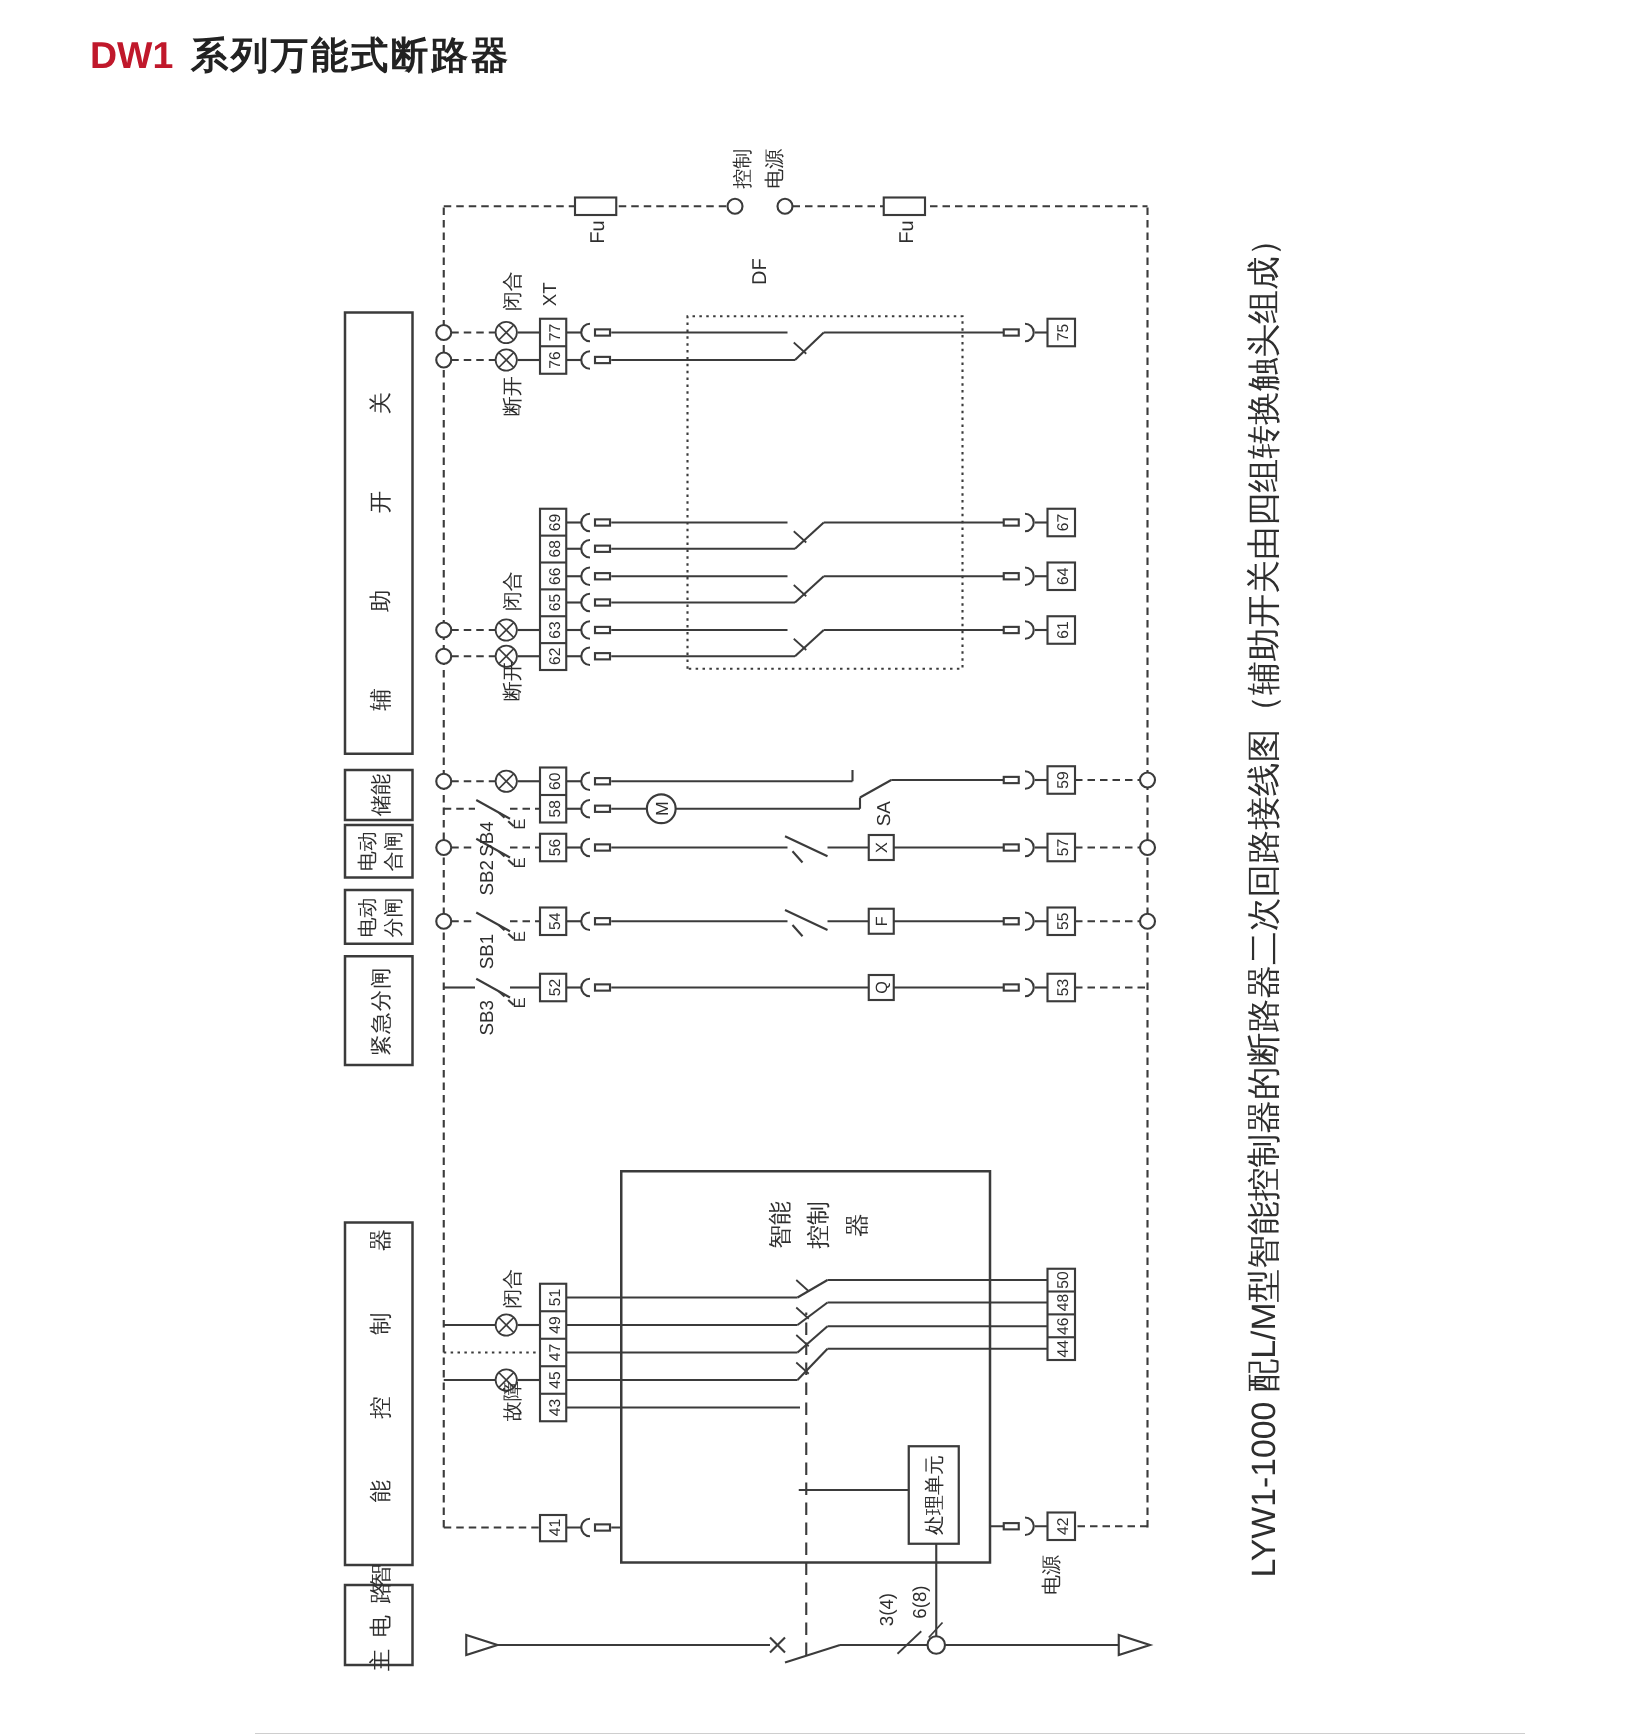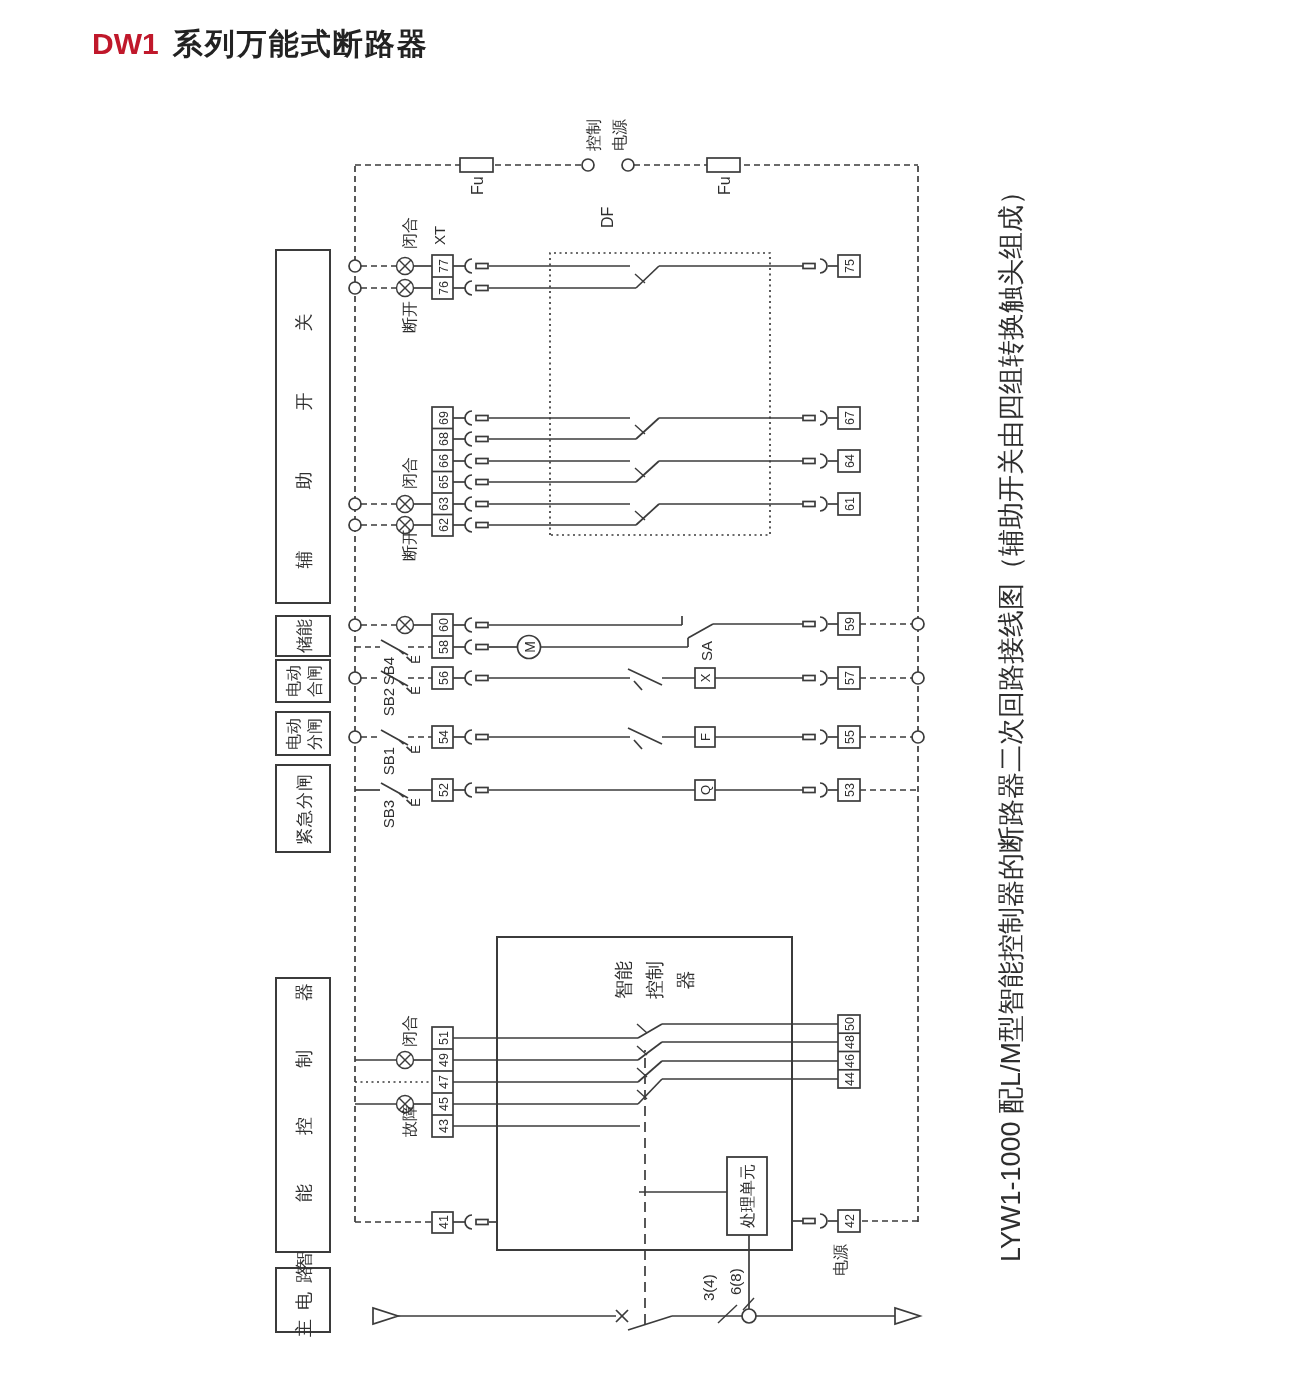--- a/index.html
+++ b/index.html
@@ -1,18 +1,18 @@
 <!DOCTYPE html>
 <html><head>
 <meta charset="utf-8">
 <style>
   html,body{margin:0;padding:0;background:#888;}
   .page{position:relative;width:1300px;height:1387px;background:#ffffff;overflow:hidden;
         font-family:"Liberation Sans","DejaVu Sans",sans-serif;}
-  .title{position:absolute;left:92px;top:24px;font-size:30px;font-weight:bold;white-space:nowrap;}
+  .title{position:absolute;left:72px;top:24px;font-size:30px;font-weight:bold;white-space:nowrap;}
   .title .brand{color:#c0182b;}
   .title .rest{color:#222;margin-left:14px;letter-spacing:2px;}
   .rotwrap{position:absolute;left:268px;top:100px;width:772px;height:1245px;}
   .rotcanvas{position:absolute;left:0;top:0;width:1245px;height:772px;
              transform-origin:0 0;transform:rotate(-90deg) translateX(-1245px);}
   svg text{fill:#2e2e2e;font-family:"Liberation Sans","DejaVu Sans",sans-serif;}
   .s{stroke:#3b3b3b;stroke-width:1.7;fill:none;}
   .thin{stroke-width:1.4;}
   .dash{stroke-dasharray:6 4;}
   .dot{stroke-dasharray:2 3.5;}

